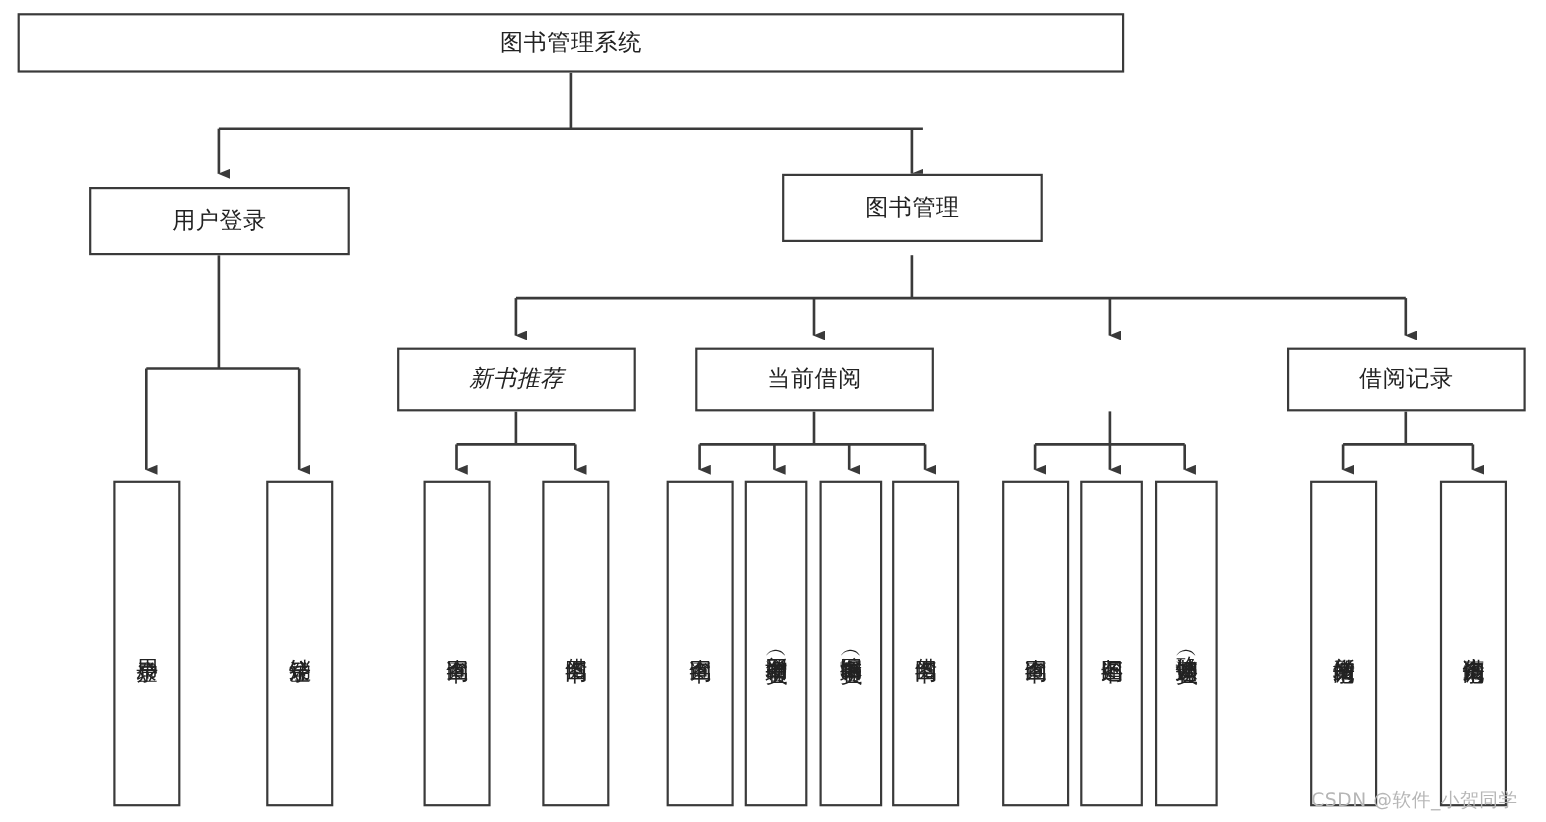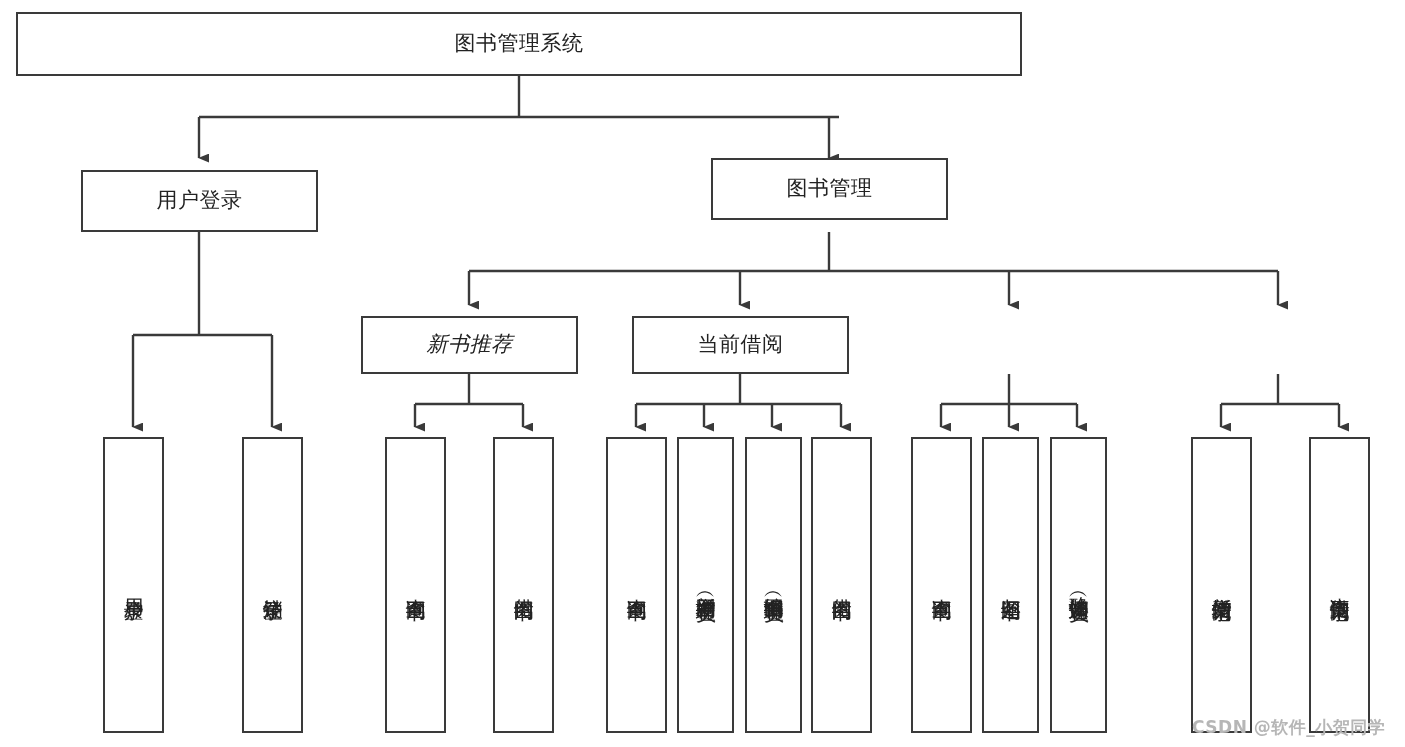--- a/index.html
+++ b/index.html
@@ -63,21 +63,20 @@
     white-space: pre;
     max-height: 272px;
   }
   .watermark {
     position: absolute;
     font-size: 17px;
     color: #b6b6b6;
     white-space: nowrap;
     letter-spacing: 0.5px;
     font-family: "DejaVu Sans", "Liberation Sans", sans-serif;
-    font-weight: bold;
   }
 </style>
 </head>
 <body>
 
 <div id="canvas">
 
   <svg class="edges" viewBox="0 0 1405 747">
     <defs>
       <marker id="arrow" markerWidth="9" markerHeight="11" refX="4.5" refY="10.2" orient="auto" markerUnits="userSpaceOnUse">
@@ -121,36 +120,39 @@
       <path d="M1009,404 L1009,427" marker-end="url(#arrow)"></path>
       <path d="M1077,404 L1077,427" marker-end="url(#arrow)"></path>
 
       <path d="M1278,374 L1278,404"></path>
       <path d="M1221,404 L1339,404"></path>
       <path d="M1221,404 L1221,427" marker-end="url(#arrow)"></path>
       <path d="M1339,404 L1339,427" marker-end="url(#arrow)"></path>
     </g>
   </svg>
 
-  <div class="node root horiz" style="left:16px; top:12px; width:1006px; height:64px;">
+  <div class="node root horiz" style="left:16px; top:12px; width:1006px; height:54px;">
     <span class="label">图书管理系统</span>
   </div>
 
   <div class="node horiz" style="left:81px; top:170px; width:237px; height:62px;">
     <span class="label">用户登录</span>
   </div>
   <div class="node horiz" style="left:711px; top:158px; width:237px; height:62px;">
     <span class="label">图书管理</span>
   </div>
 
   <div class="node horiz" style="left:361px; top:316px; width:217px; height:58px;font-style:italic;">
     <span class="label">新书推荐</span>
   </div>
   <div class="node horiz" style="left:632px; top:316px; width:217px; height:58px;">
     <span class="label">当前借阅</span>
+  </div>
+  <div class="node horiz" style="left:1170px; top:316px; width:217px; height:58px;">
+    <span class="label">借阅记录</span>
   </div>
 
   <div class="node vert" style="left:103px; top:437px; width:61px; height:296px;">
     <span class="label">用户登录</span>
   </div>
   <div class="node vert" style="left:242px; top:437px; width:61px; height:296px;">
     <span class="label">注销登录</span>
   </div>
 
   <div class="node vert" style="left:385px; top:437px; width:61px; height:296px;">

